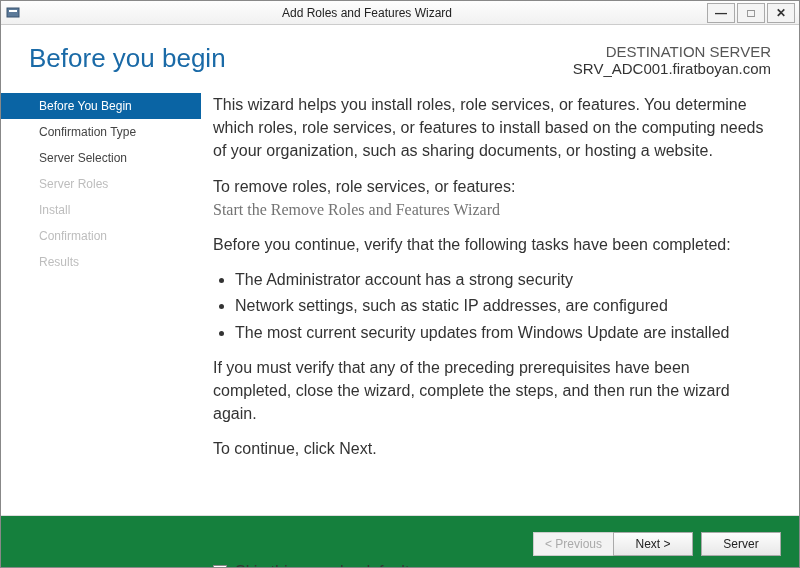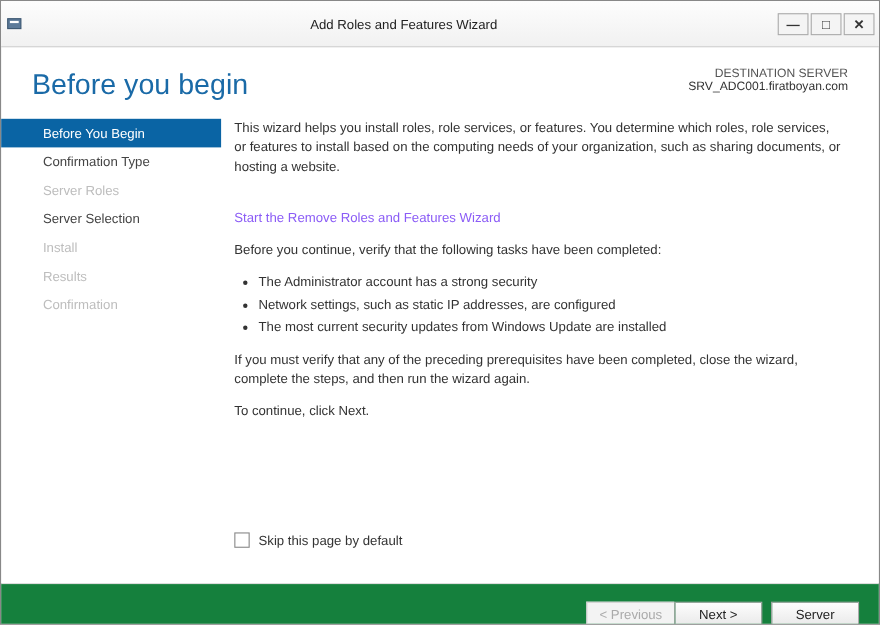--- a/index.html
+++ b/index.html
@@ -5,21 +5,21 @@
   * { box-sizing: border-box; margin: 0; padding: 0; }
   html, body { width: 800px; height: 568px; overflow: hidden; }
   body {
     font-family: "Segoe UI", Tahoma, sans-serif;
     font-size: 12px;
     color: #333;
     background: #fff;
     border: 1px solid #888;
   }
   .titlebar {
-    height: 42px;
+    height: 24px;
     background: linear-gradient(#fdfdfd,#f1f1f1);
     border-bottom: 1px solid #ccc;
     display: flex;
     align-items: center;
     padding: 0 4px;
     position: relative;
   }
   .titlebar .icon {
     width: 16px; height: 16px;
     margin-right: 8px;
@@ -45,21 +45,21 @@
     justify-content: space-between;
     align-items: flex-start;
   }
   .header-title {
     font-size: 26px;
     font-weight: 300;
     color: #1a6aa7;
   }
   .dest {
     text-align: right;
-    font-size: 11px;
+    font-size: 15px;
     color: #555;
   }
   .dest .label { color: #555; }
   .dest .server { color: #333; text-align: center; }
   .main {
     display: flex;
     padding: 0 8px 0 0;
     height: 430px;
   }
   .sidebar {
@@ -73,28 +73,28 @@
     cursor: default;
   }
   .side-item.active {
     background: #0a64a4;
     color: #fff;
   }
   .side-item.disabled { color: #bdbdbd; }
   .content {
     flex: 1;
     padding: 8px 24px 0 12px;
-    font-size: 12px;
+    font-size: 16px;
     color: #333;
     line-height: 1.45;
   }
   .content p { margin-bottom: 12px; }
   .content ul { list-style: disc; padding-left: 22px; margin-bottom: 12px; }
   .content li { margin-bottom: 3px; }
-  .link { color: #8b5cf6; }
+  .link { color: #737373; font-family: Liberation Serif, serif; }
   .skip-row {
     margin-top: 100px;
     display: flex;
     align-items: center;
     gap: 8px;
   }
   .checkbox {
     width: 14px; height: 14px; border: 1px solid #888;
     display: inline-block; background:#fff;
   }
@@ -149,31 +149,31 @@
   <div class="dest">
     <div class="label">DESTINATION SERVER</div>
     <div class="server">SRV_ADC001.firatboyan.com</div>
   </div>
 </div>
 
 <div class="main">
   <div class="sidebar">
     <div class="side-item active">Before You Begin</div>
     <div class="side-item">Confirmation Type</div>
+    <div class="side-item">Server Selection</div>
     <div class="side-item disabled">Server Roles</div>
-    <div class="side-item">Server Selection</div>
     <div class="side-item disabled">Install</div>
+    <div class="side-item disabled">Confirmation</div>
     <div class="side-item disabled">Results</div>
-    <div class="side-item disabled">Confirmation</div>
   </div>
 
   <div class="content">
     <p>This wizard helps you install roles, role services, or features. You determine which roles, role services, or features to install based on the computing needs of your organization, such as sharing documents, or hosting a website.</p>
     <p>
-      <br>
+      <span>To remove roles, role services, or features:</span><br>
       <span class="link">Start the Remove Roles and Features Wizard</span>
     </p>
     <p>Before you continue, verify that the following tasks have been completed:</p>
     <ul>
       <li>The Administrator account has a strong security</li>
       <li>Network settings, such as static IP addresses, are configured</li>
       <li>The most current security updates from Windows Update are installed</li>
     </ul>
     <p>If you must verify that any of the preceding prerequisites have been completed, close the wizard, complete the steps, and then run the wizard again.</p>
     <p>To continue, click Next.</p>

